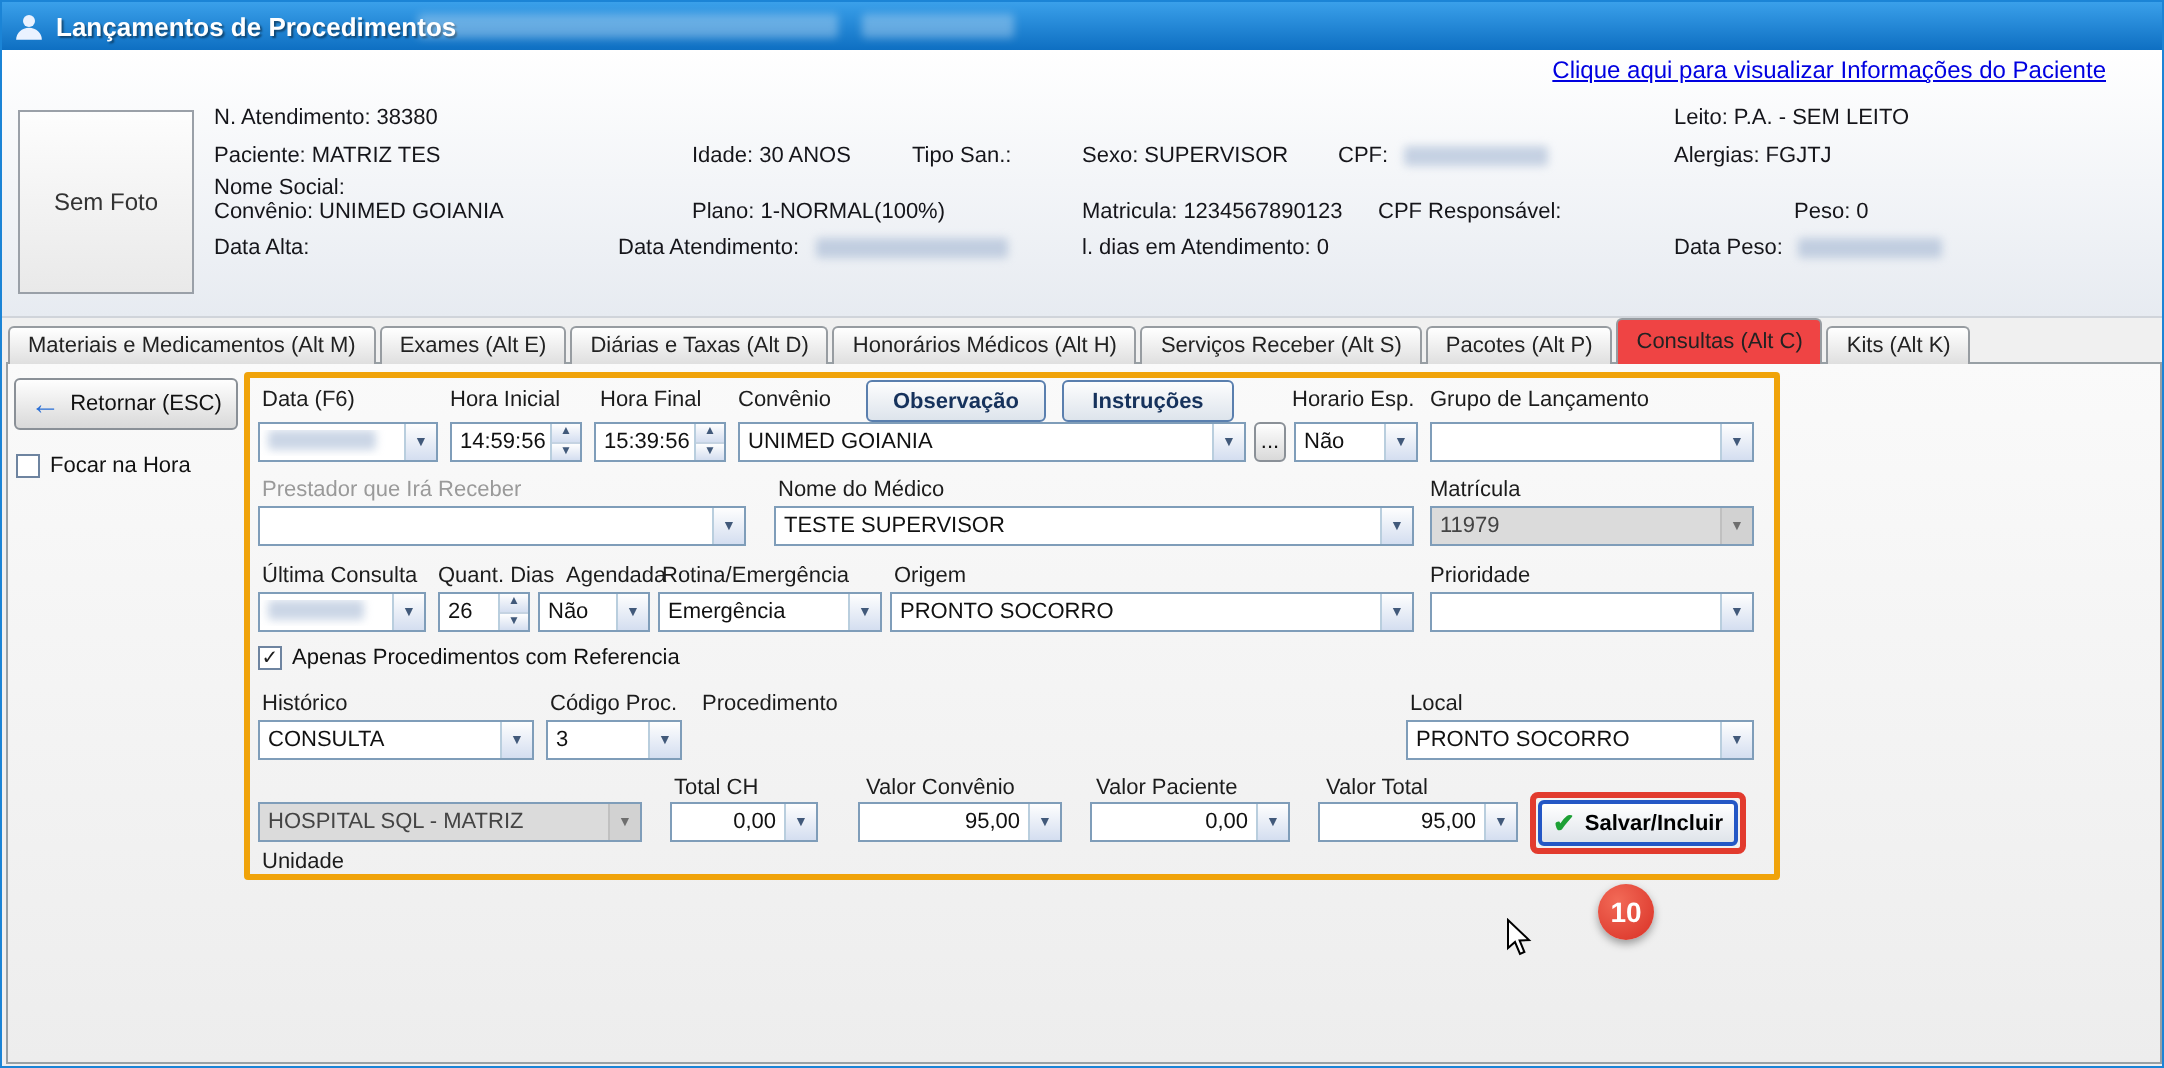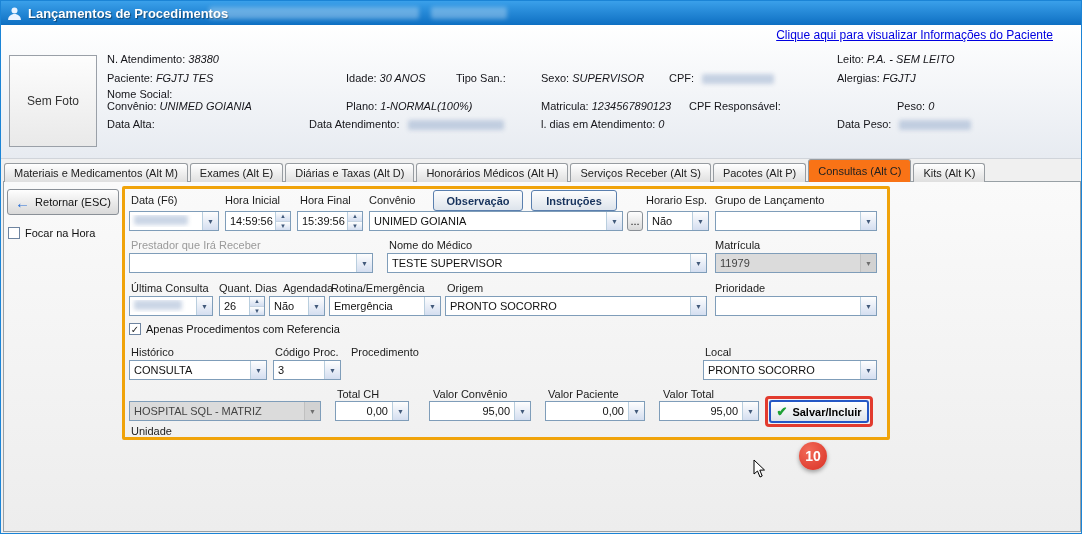--- a/index.html
+++ b/index.html
@@ -18,27 +18,27 @@
   .redact-light { position:absolute; background:rgba(255,255,255,.30); filter:blur(2px); border-radius:2px; }
   
   .header-zone { position:absolute; left:0; top:24px; width:1082px; height:134px;
     background:linear-gradient(#ffffff,#e7ebf1); border-bottom:1px solid #d0d4da; }
   .pat-link { position:absolute; top:27px; right:28px; font-size:12px; color:#0000e0;
     text-decoration:underline; cursor:pointer; white-space:nowrap; }
   .photo-box { position:absolute; left:8px; top:54px; width:88px; height:92px;
     border:1px solid #9aa0a8; background:linear-gradient(#fdfdfd,#e9e9e9);
     display:flex; align-items:center; justify-content:center; font-size:12px; color:#333; }
   .ptxt { position:absolute; font-size:11px; color:#15151a; white-space:nowrap; }
-  .ptxt .pv { margin-left:3px;font-style:italic; }
+  .ptxt .pv { margin-left:3px; }
   
   .tabstrip { position:absolute; left:3px; top:160px; height:21px; display:flex; gap:2px; align-items:flex-end; z-index:4; }
   .tab { height:19px; padding:0 9px; display:flex; align-items:center; font-size:11px; color:#222;
     background:linear-gradient(#ffffff,#dfdfdf); border:1px solid #979ca1; border-bottom:none;
     border-radius:3px 3px 0 0; cursor:pointer; white-space:nowrap; }
-  .tab.active { height:23px; background:#f97316; position:relative; z-index:6; }
+  .tab.active { height:23px; background:#ef4444; position:relative; z-index:6; }
   .panel { position:absolute; left:2px; top:180px; width:1078px; height:351px;
     border:1px solid #98a0a5; background:linear-gradient(#fafafa,#ededed); }
   
   .btn { position:absolute; display:flex; align-items:center; justify-content:center; gap:5px;
     border:1px solid #8a9097; border-radius:3px; background:linear-gradient(#fefefe,#d9d9d9);
     font-size:11px; color:#111; cursor:pointer; }
   .xbtn { border:1px solid #5a7fae; background:linear-gradient(#fdfdfd,#dde4ec);
     font-weight:bold; color:#16325c; }
   .back-arrow { color:#2a6fd6; font-size:15px; font-weight:bold; line-height:1; }
   
@@ -100,21 +100,21 @@
   </div>
 
   <div class="ptxt" style="left:106px; top:52px;">
     <span>N. Atendimento:</span><span class="pv">38380</span>
   </div>
   <div class="ptxt" style="left:836px; top:52px;">
     <span>Leito:</span><span class="pv">P.A. - SEM LEITO</span>
   </div>
 
   <div class="ptxt" style="left:106px; top:71px;">
-    <span>Paciente:</span><span class="pv">FGJTJ TES</span>
+    <span>Paciente:</span><span class="pv">MATRIZ TES</span>
   </div>
   <div class="ptxt" style="left:345px; top:71px;">
     <span>Idade:</span><span class="pv">30 ANOS</span>
   </div>
   <div class="ptxt" style="left:455px; top:71px;">
     <span>Tipo San.:</span><span class="pv"></span>
   </div>
   <div class="ptxt" style="left:540px; top:71px;">
     <span>Sexo:</span><span class="pv">SUPERVISOR</span>
   </div>

